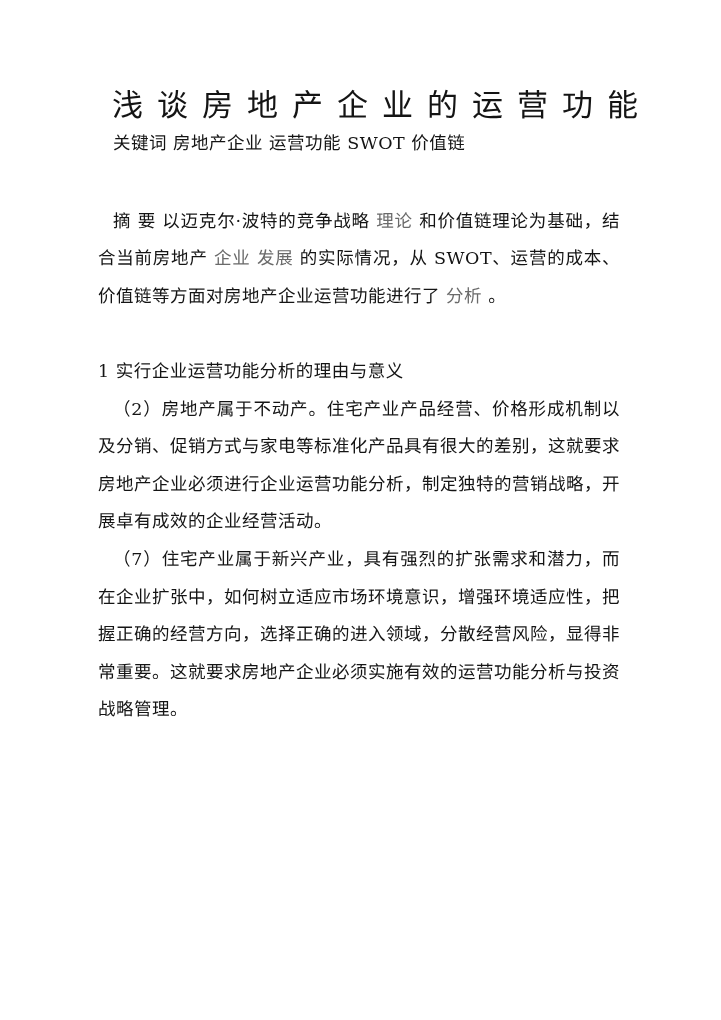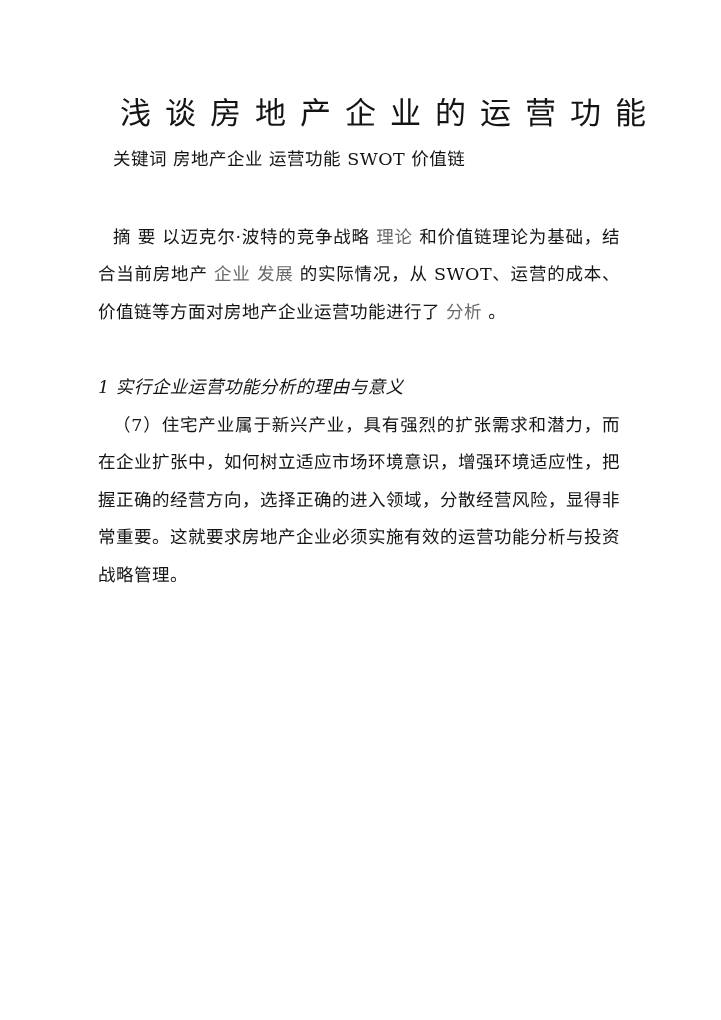--- a/index.html
+++ b/index.html
@@ -16,21 +16,21 @@
   }
   .page{
     position:relative;
     box-sizing:border-box;
     width:721px;height:1020px;
     padding:85px 101px 0 98px;
     background:var(--page-bg);
     overflow:hidden;
   }
   .doc-title{
-    margin:8px;
+    margin:0;
     padding-left:14px;            
     font-size:31px;
     font-weight:500;
     letter-spacing:14px;
     line-height:40px;
     text-align:center;
     white-space:nowrap;
     color:var(--text);
   }
   .para{
@@ -44,35 +44,35 @@
   }
   .abstract{margin-top:40px;}
   .section-heading{
     margin:37.6px 0 0 0;
     font-size:17.5px;
     font-weight:500;
     letter-spacing:0.5px;
     line-height:37.6px;
     text-indent:0;
     color:var(--text);
-    font-style:italic;
   }
   .muted{color:var(--muted);}
 </style>
 </head>
 <body>
 
 <div class="page">
 
   <h1 class="doc-title">浅谈房地产企业的运营功能</h1>
 
   <p class="para">关键词 房地产企业 运营功能 SWOT 价值链</p>
 
   <p class="para abstract"><span>摘 要 以迈克尔·波特的竞争战略 </span><span class="muted">理论</span><span> 和价值链理论为基础，结合当前房地产 </span><span class="muted">企业 发展</span><span> 的实际情况，从 SWOT、运营的成本、价值链等方面对房地产企业运营功能进行了 </span><span class="muted">分析</span><span> 。</span></p>
 
   <h2 class="section-heading">1 实行企业运营功能分析的理由与意义</h2>
 
 
 
+  <p class="para"><span>（2）房地产属于不动产。住宅产业产品经营、价格形成机制以及分销、促销方式与家电等标准化产品具有很大的差别，这就要求房地产企业必须进行企业运营功能分析，制定独特的营销战略，开展卓有成效的企业经营活动。</span></p>
 
   <p class="para"><span>（7）住宅产业属于新兴产业，具有强烈的扩张需求和潜力，而在企业扩张中，如何树立适应市场环境意识，增强环境适应性，把握正确的经营方向，选择正确的进入领域，分散经营风险，显得非常重要。这就要求房地产企业必须实施有效的运营功能分析与投资战略管理。</span></p>
 
 </div>
 
 </body></html>

